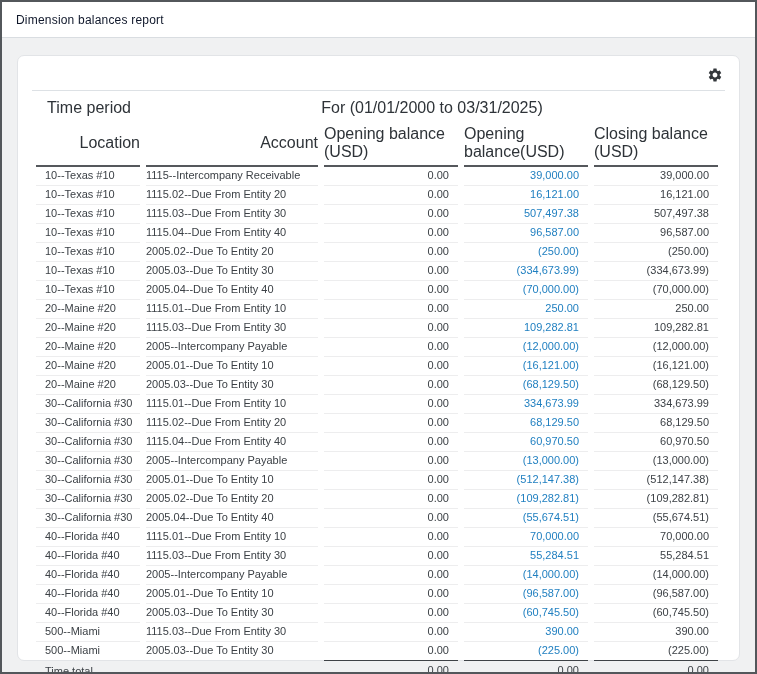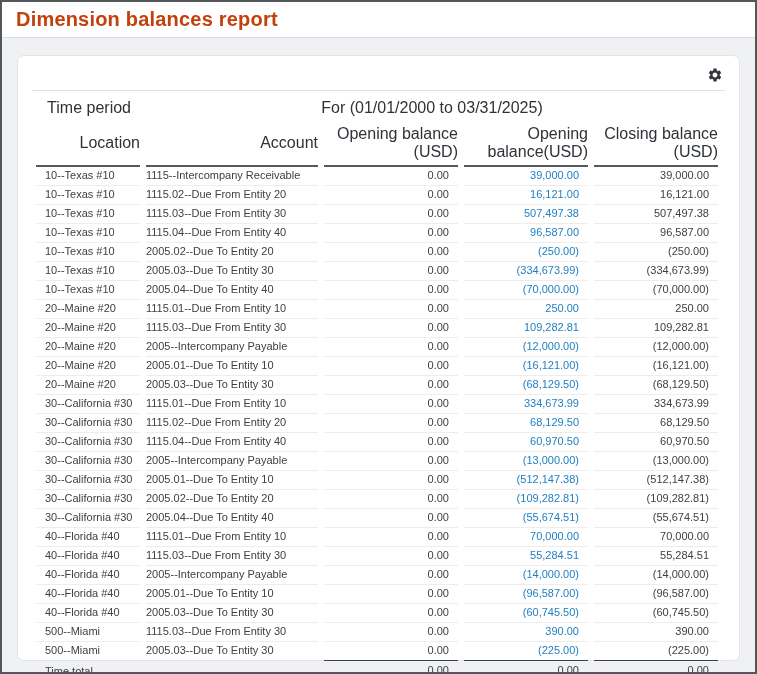--- a/index.html
+++ b/index.html
@@ -14,23 +14,23 @@
   }
 
   .titlebar {
     background: #ffffff;
     height: 36px;
     display: flex; align-items: center;
     padding: 0 14px;
     border-bottom: 1px solid #d9dde1;
   }
   .page-title {
-    font-size: 20px;
-    font-weight: bold;
-    color: #c2410c;
+    font-size: 12px;
+    font-weight: normal;
+    color: #0f172a;
     letter-spacing: 0.2px;
   }
 
   .card {
     margin: 17px 15px 12px 15px;
     background: #ffffff;
     border: 1px solid #e2e4e7;
     border-radius: 7px;
     height: 606px;
     padding: 7px 12px 10px 12px;
@@ -71,21 +71,21 @@
     font-weight: normal;
     color: #2e3338;
     padding: 3px 0 4px 0;
   }
   .tp-label { text-align: right; padding-right: 9px; padding-bottom: 5px; }
   .tp-value { text-align: center; padding-bottom: 5px; }
 
   th.colhead { border-bottom: 2px solid #55585c; }
   th.colhead.left  { text-align: right; }
   th.colhead.left.first { padding-left: 9px; }
-  th.colhead.center { text-align: right; }
+  th.colhead.center { text-align: left; }
 
   tbody td {
     font-size: 11px;
     color: #3c4146;
     padding: 2px 0 3px 0;
     line-height: 13px;
     border-top: 1px solid #ededee;
     overflow: hidden; white-space: nowrap;
   }
   tbody tr:first-child td { border-top: none; }

